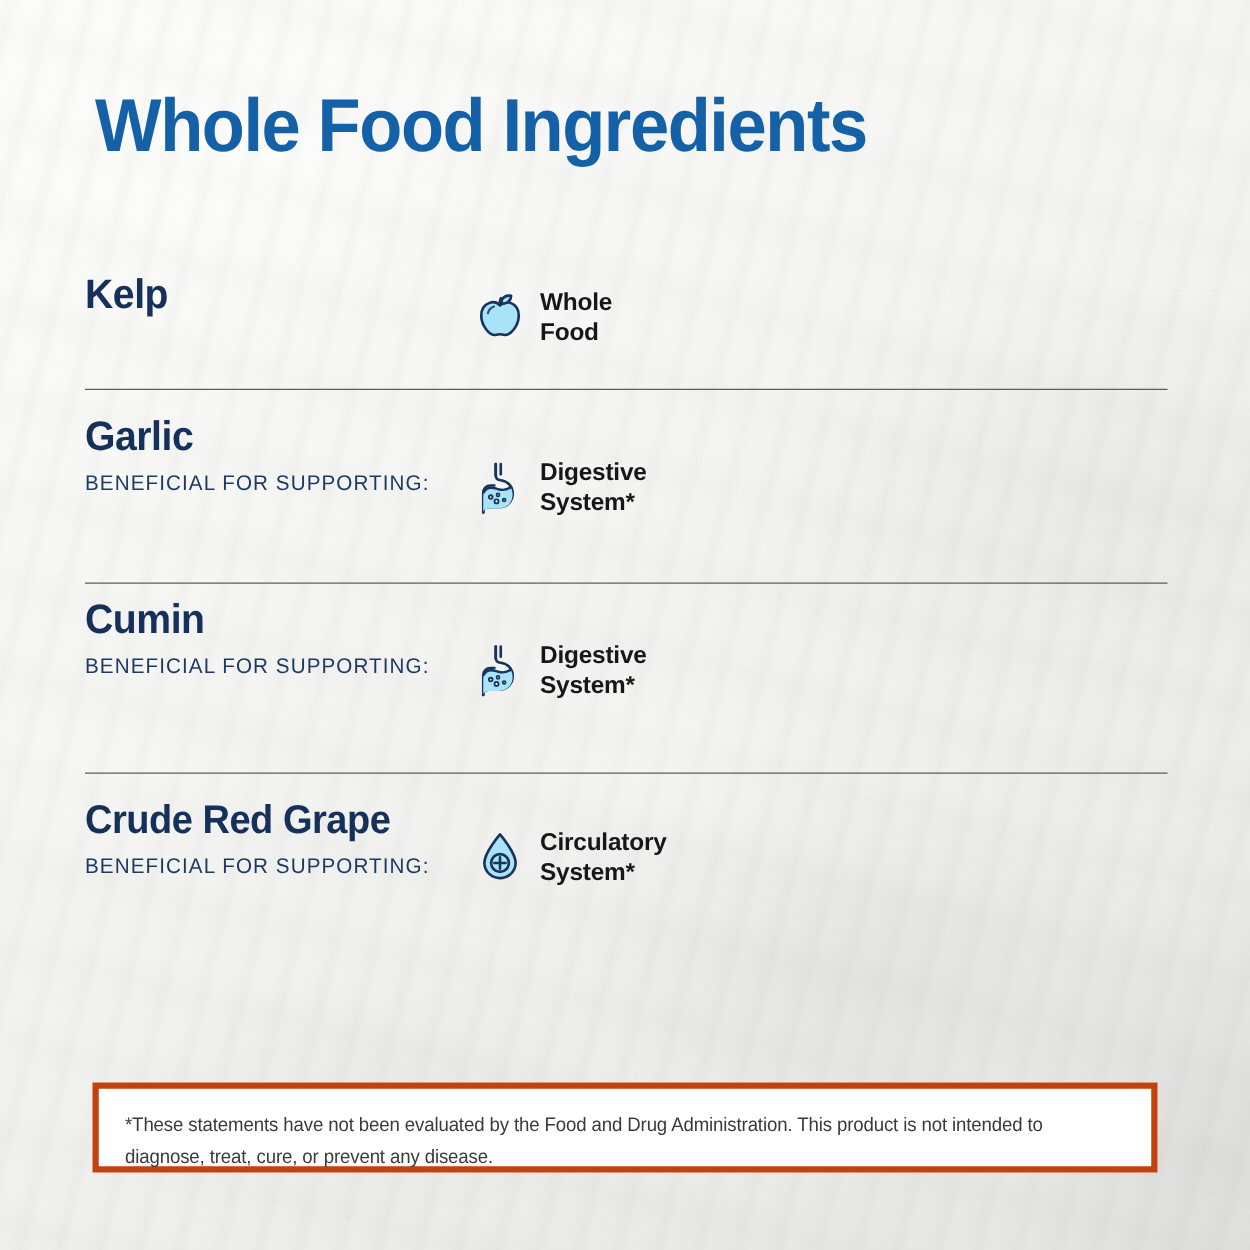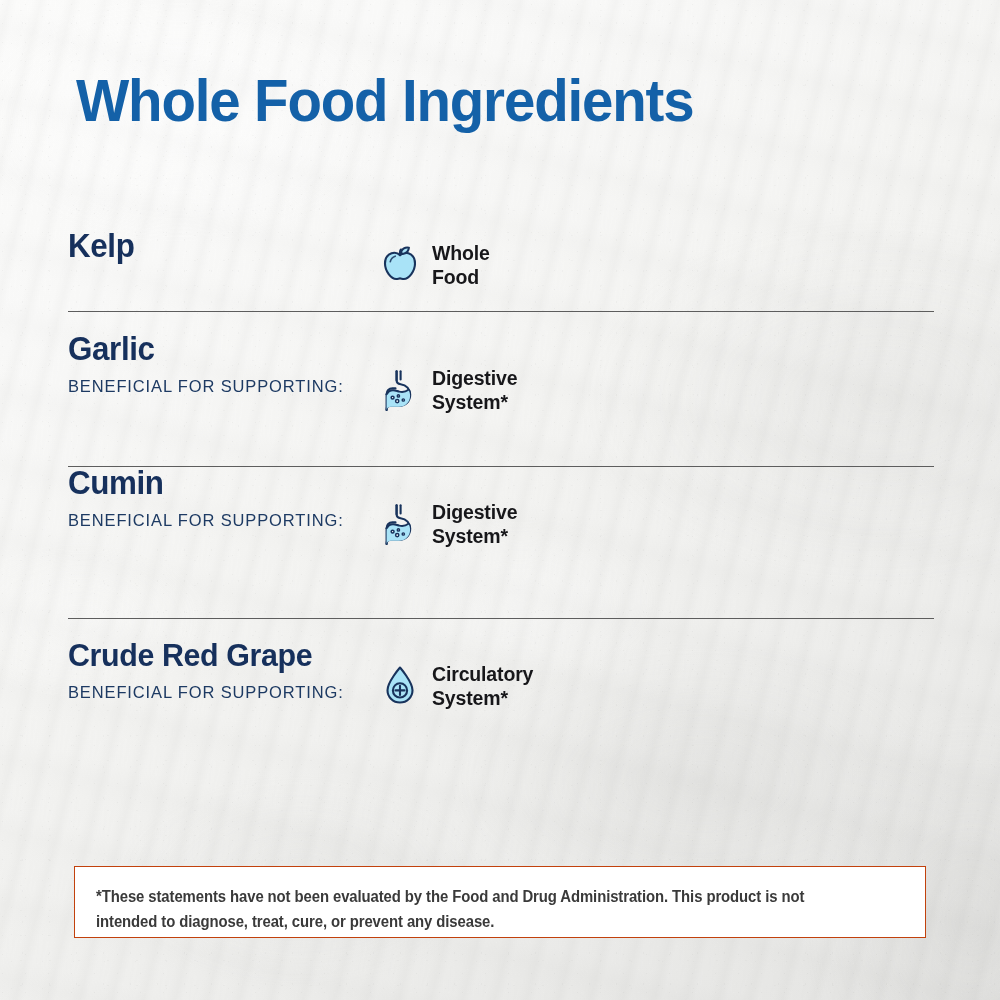--- a/index.html
+++ b/index.html
@@ -108,23 +108,23 @@
     left: 0;
     top: 0;
     width: 1000px;
   }
 
   .row {
     position: absolute;
     left: 68px;
     width: 866px;
   }
-  .row-1 { top: 216px;  height: 92px; margin-top: 11px; }
+  .row-1 { top: 216px;  height: 92px; }
   .row-2 { top: 330px;  height: 130px; }
-  .row-3 { top: 464px;  height: 130px; }
+  .row-3 { top: 476px;  height: 130px; }
   .row-4 { top: 636px;  height: 120px; }
 
   .row-divider {
     position: absolute;
     left: 68px;
     width: 866px;
     height: 1px;
     background: #5d5d5d;
   }
   .div-1 { top: 311px; }
@@ -203,23 +203,22 @@
   }
 
   
   .disclaimer-box {
     position: absolute;
     left: 74px;
     top: 866px;
     width: 852px;
     height: 72px;
     background: #ffffff;
-    border: 1px solid #c2410c;
+    border: 5px solid #c2410c;
     padding: 17px 21px 0 21px;
-    font-weight: bold;
   }
   .disclaimer-text {
     font-family: "Liberation Sans", sans-serif;
     font-size: 15.6px;
     line-height: 25px;
     color: #3a3a3a;
     letter-spacing: -.1px;
     transform: scaleX(.955);
     transform-origin: left top;
   }

